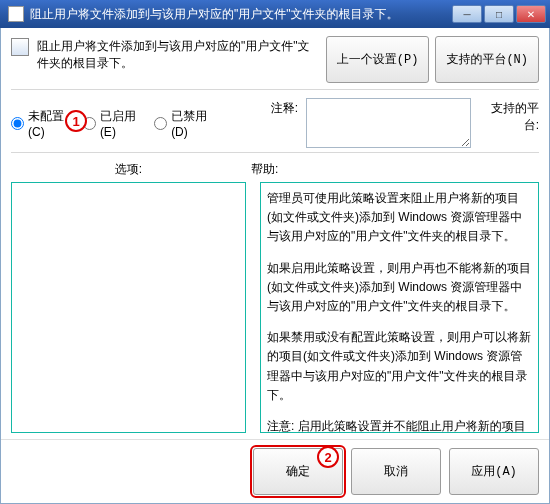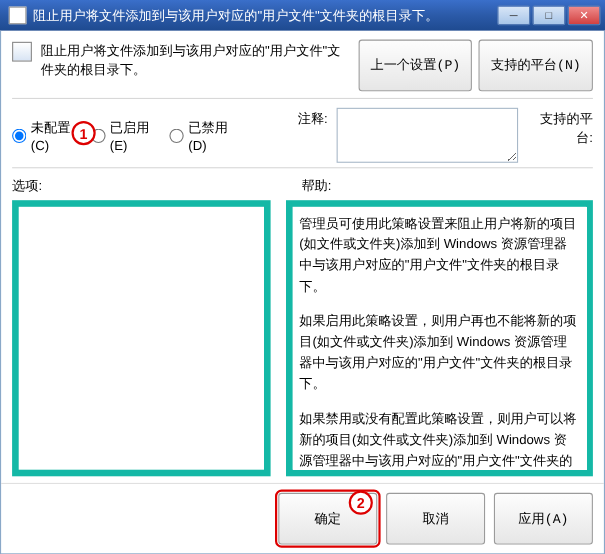--- a/index.html
+++ b/index.html
@@ -90,33 +90,34 @@
       background: #fff;
       padding: 2px 4px;
       overflow: auto;
       font-family: inherit;
       font-size: 12px;
     }
     .platform-val { flex: 1; padding-top: 2px; }
     .labels-row {
       display: flex;
       padding: 8px 10px 4px 10px;
-      gap: 28px;
+      gap: 5px;
+      text-align: center;
     }
     .labels-row .col-label { color: #000; }
     .labels-row .left { width: 235px; }
     .panes {
       flex: 1;
       display: flex;
       gap: 14px;
       padding: 0 10px 6px 10px;
       min-height: 0;
     }
     .pane {
-      border: 6px solid #14b8a6;
+      border: 1px solid #14b8a6;
       background: #fff;
       overflow: auto;
       padding: 6px;
       line-height: 1.6;
     }
     .pane.left { width: 235px; }
     .pane.right { flex: 1; }
     .footer {
       padding: 8px 10px;
       display: flex;

